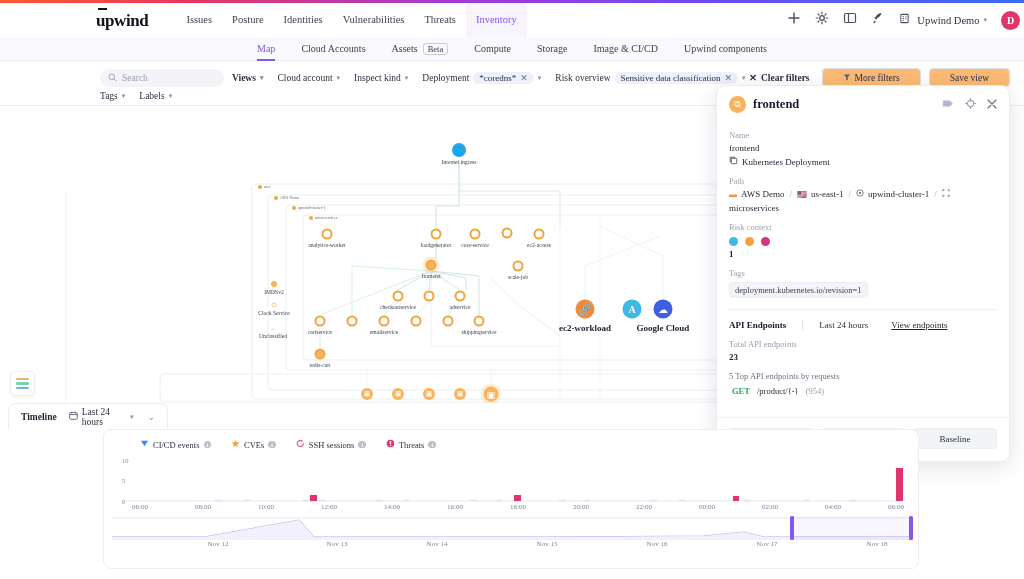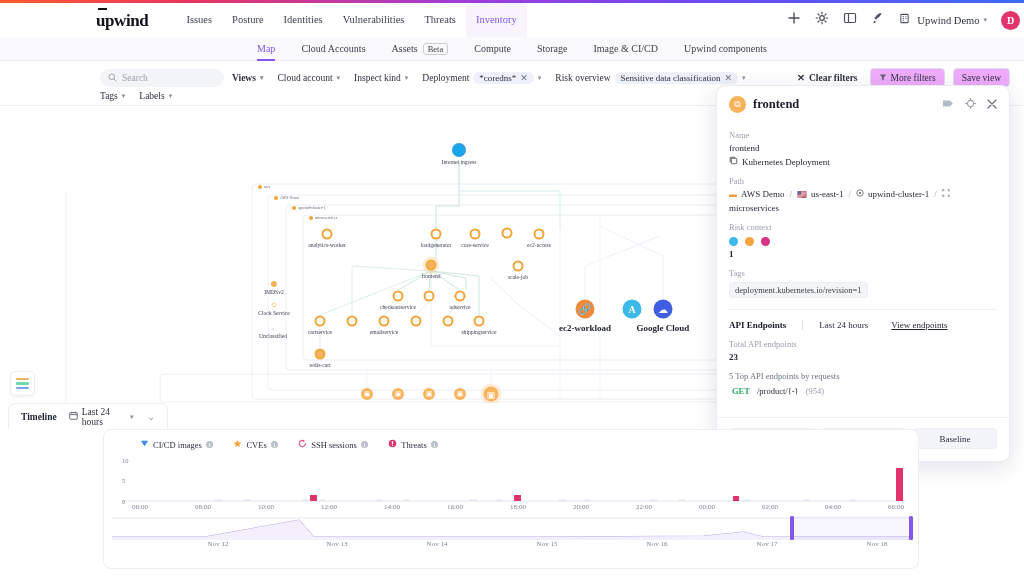--- a/index.html
+++ b/index.html
@@ -93,21 +93,21 @@
   .chip .x{ color:#6c7386; font-size:9px; }
   .right-filters{
     position:absolute; right:14px; top:7px; display:flex; align-items:center; gap:8px; font-size:9.5px;
   }
   .btn-ghost{
     display:flex;align-items:center;gap:4px;color:#2c3040;font-weight:bold;cursor:pointer;
     padding:2px 4px;
   }
   .btn-out{
     display:flex;align-items:center;gap:4px;border:1px solid #dcdfe7;border-radius:4px;
-    padding:2px 8px;color:#2c3040;background:#f0abfc;cursor:pointer;height:19px;
+    padding:2px 20px;color:#2c3040;background:#fdba74;cursor:pointer;height:19px;
   }
 
   
   .map{
     position:absolute; top:106px; left:0; width:1024px; height:297px; background:#fff; overflow:hidden;
   }
   .map svg{ position:absolute; left:0; top:0; }
   .node{ position:absolute; transform:translate(-50%,-50%); text-align:center; cursor:pointer; }
   .node .dot{
     width:11px;height:11px;border-radius:50%;background:#fff;border:2px solid #f2a43a;
@@ -655,21 +655,21 @@
     </span>
     <span class="tl-collapse">⌄</span>
   </div>
 
   <div class="timeline-card">
     <div class="tl-legend">
       <span class="leg">
         <span><svg width="9" height="9" viewBox="0 0 10 10">
               <path d="M1 2l4 6 4-6z" fill="#3d8bf5"></path>
             </svg></span>
-        <span>CI/CD images</span>
+        <span>CI/CD events</span>
         <span class="info-i">i</span>
       </span>
       <span class="leg">
         <span><svg width="9" height="9" viewBox="0 0 10 10">
               <path d="M5 1l1.4 2.8L9.4 4 7 6l.6 3L5 7.6 2.4 9 3 6 .6 4l3-.2z" fill="#f5a33a"></path>
             </svg></span>
         <span>CVEs</span>
         <span class="info-i">i</span>
       </span>
       <span class="leg">

